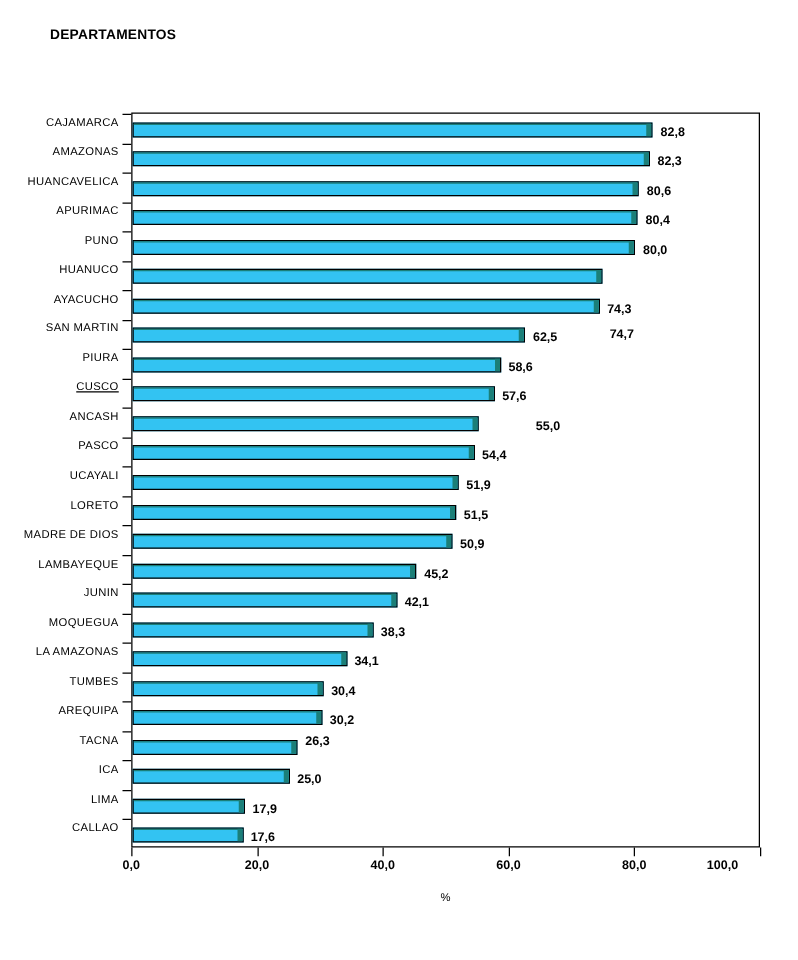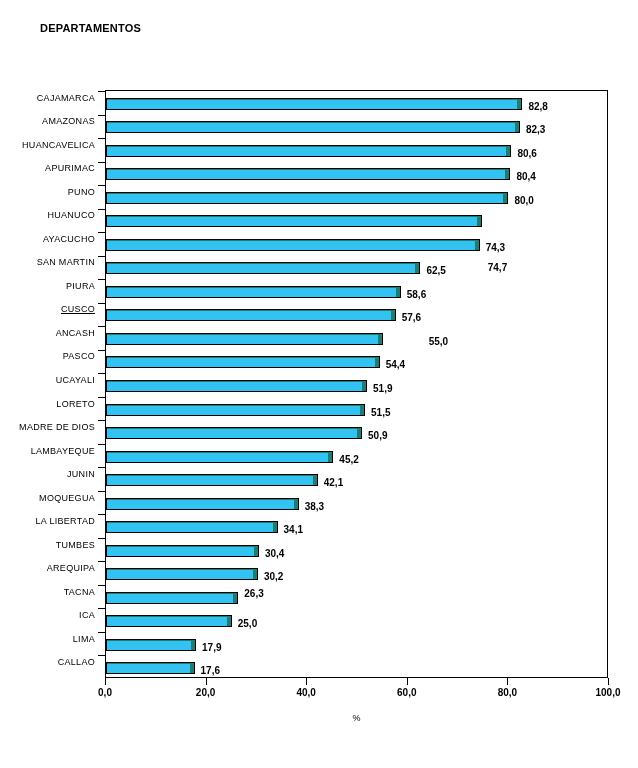--- a/index.html
+++ b/index.html
@@ -287,21 +287,21 @@
     <div class="cat-label" style="top: 190.92px;">PIURA</div>
     <div class="cat-label" style="top: 214.44px; text-decoration: underline;">CUSCO</div>
     <div class="cat-label" style="top: 237.96px;">ANCASH</div>
     <div class="cat-label" style="top: 261.48px;">PASCO</div>
     <div class="cat-label" style="top: 285px;">UCAYALI</div>
     <div class="cat-label" style="top: 308.52px;">LORETO</div>
     <div class="cat-label" style="top: 332.04px;">MADRE DE DIOS</div>
     <div class="cat-label" style="top: 355.56px;">LAMBAYEQUE</div>
     <div class="cat-label" style="top: 379.08px;">JUNIN</div>
     <div class="cat-label" style="top: 402.6px; margin-left: 12px;">MOQUEGUA</div>
-    <div class="cat-label" style="top: 426.12px;">LA LIBERTAD</div>
+    <div class="cat-label" style="top: 426.12px;">LA AMAZONAS</div>
     <div class="cat-label" style="top: 449.64px;">TUMBES</div>
     <div class="cat-label" style="top: 473.16px;">AREQUIPA</div>
     <div class="cat-label" style="top: 496.68px;">TACNA</div>
     <div class="cat-label" style="top: 520.2px;">ICA</div>
     <div class="cat-label" style="top: 543.72px;">LIMA</div>
     <div class="cat-label" style="top: 567.24px;">CALLAO</div>
   </div>
 
 <div id="values-layer">
     <div class="val-label" style="left: 528.484px; top: 100.76px;">82,8</div>
@@ -336,16 +336,16 @@
     <div class="x-tick-label" style="left: 0px;">0,0</div>
     <div class="x-tick" style="left: 100.6px;"></div>
     <div class="x-tick-label" style="left: 100.6px;">20,0</div>
     <div class="x-tick" style="left: 201.2px;"></div>
     <div class="x-tick-label" style="left: 201.2px;">40,0</div>
     <div class="x-tick" style="left: 301.8px;"></div>
     <div class="x-tick-label" style="left: 301.8px;">60,0</div>
     <div class="x-tick" style="left: 402.4px;"></div>
     <div class="x-tick-label" style="left: 402.4px;">80,0</div>
     <div class="x-tick" style="left: 503px;"></div>
-    <div class="x-tick-label" style="left: 503px;">100,0</div>
+    <div class="x-tick-label" style="left: 473px;">100,0</div>
   </div>
 
 <div id="x-axis-title">%</div>
 
 </body></html>

